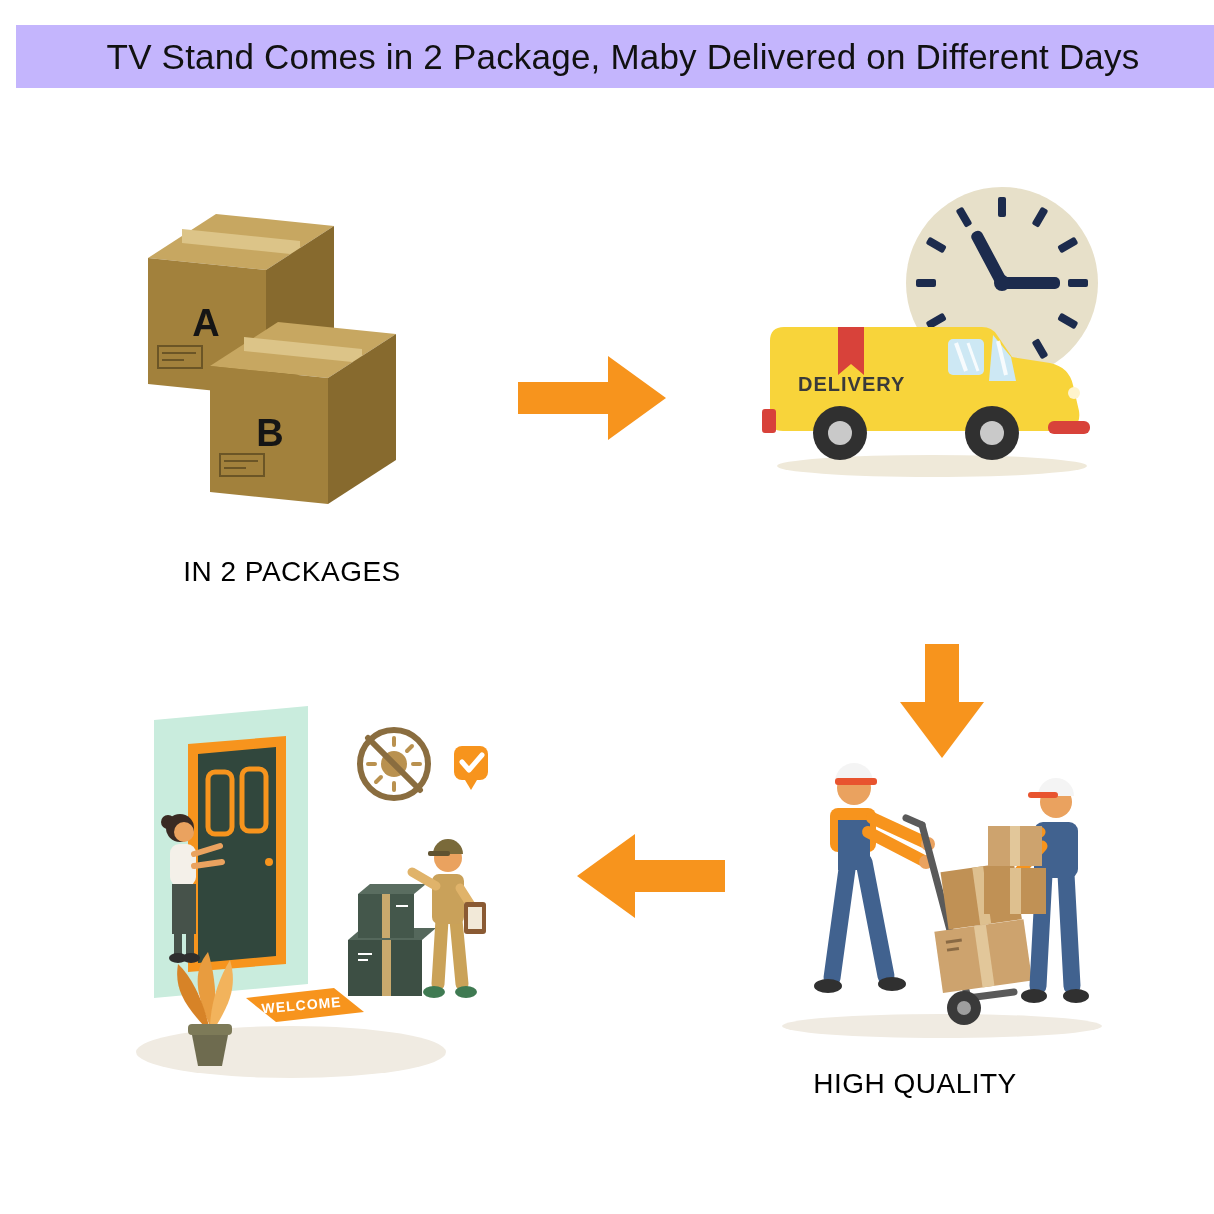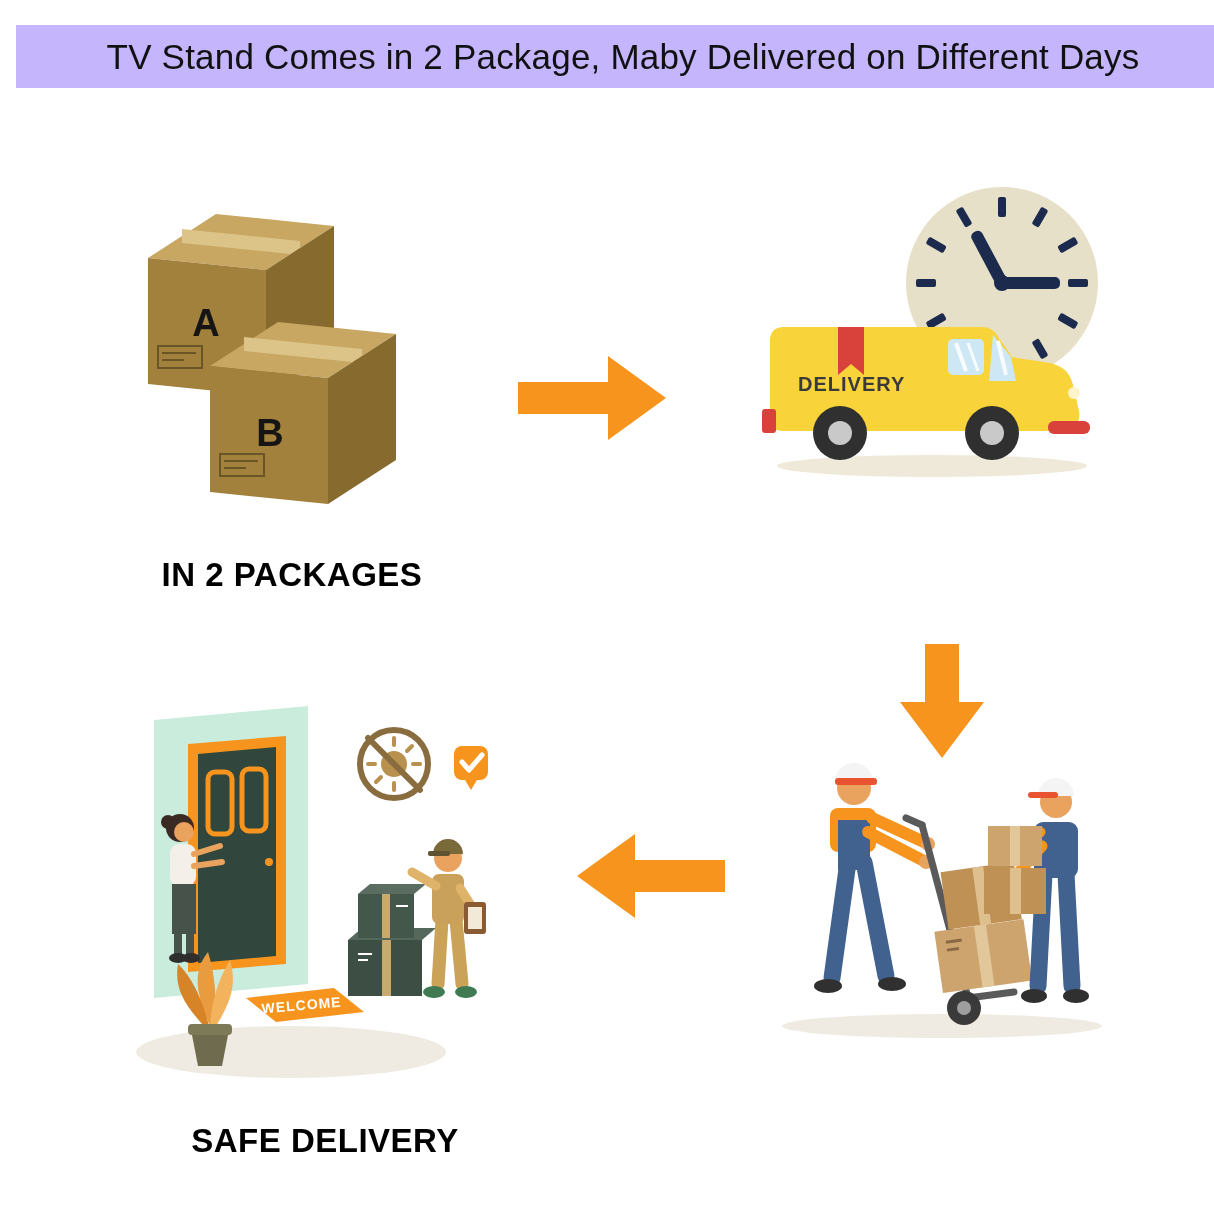--- a/index.html
+++ b/index.html
@@ -1,21 +1,21 @@
 <!DOCTYPE html>
 <html><head>
 <meta charset="utf-8">
 <style>
   html,body{margin:0;padding:0;background:#ffffff;}
   body{font-family:"Liberation Sans","DejaVu Sans",sans-serif;}
   .canvas{position:relative;width:1214px;height:1214px;background:#ffffff;overflow:hidden;margin:0 auto;}
   .banner{position:absolute;left:8px;top:25px;width:1214px;height:63px;background:#c4b5fd;
           display:flex;align-items:center;justify-content:center;margin-left:8px;}
   .banner span{font-size:35px;color:#111;letter-spacing:0.2px;}
-  .caption{position:absolute;font-size:33px;font-weight:700;color:#000;text-align:center;letter-spacing:0.5px;}
+  .caption{position:absolute;font-size:28px;font-weight:400;color:#000;text-align:center;letter-spacing:0.5px;}
   .cap-packages{left:92px;top:556px;width:400px;}
   .cap-ontime{left:712px;top:556px;width:430px;}
   .cap-quality{left:705px;top:1056px;width:420px;line-height:55px;}
   .cap-safe{left:125px;top:1122px;width:400px;}
   .art{position:absolute;}
   .art-packages{left:138px;top:196px;}
   .art-van{left:752px;top:183px;}
   .art-workers{left:772px;top:730px;}
   .art-safe{left:96px;top:702px;}
   .arrow{position:absolute;}
@@ -154,20 +154,21 @@
       <rect x="256" y="62" width="30" height="6" rx="3" fill="#e8542f"></rect>
       <g>
         <rect x="216" y="96" width="54" height="40" fill="#cda36e"></rect>
         <rect x="238" y="96" width="10" height="40" fill="#e2c79a"></rect>
         <rect x="212" y="138" width="62" height="46" fill="#c09155"></rect>
         <rect x="238" y="138" width="11" height="46" fill="#dec08f"></rect>
       </g>
     </g>
   </svg>
   <div class="caption cap-quality">
+    <div>HIGH QUALITY</div>
   </div>
 
   <svg class="arrow arrow-left" width="148" height="84" viewBox="0 0 148 84">
     <polygon points="148,26 58,26 58,0 0,42 58,84 58,58 148,58" fill="#f7941d"></polygon>
   </svg>
 
   <svg class="art art-safe" width="400" height="390" viewBox="0 0 400 390">
     <ellipse cx="195" cy="350" rx="155" ry="26" fill="#f0ebe2"></ellipse>
     <polygon points="58,18 212,4 212,282 58,296" fill="#c9ecdd"></polygon>
     <g>
@@ -242,15 +243,14 @@
       </g>
     </g>
     <g>
       <path d="M114,324 C100,292 96,270 112,250 C119,272 121,298 119,324 Z" fill="#e89c3f"></path>
       <path d="M108,324 C88,302 78,286 82,262 C97,276 107,300 113,324 Z" fill="#d78327"></path>
       <path d="M120,324 C135,300 141,282 134,258 C123,276 115,300 114,324 Z" fill="#f2b35c"></path>
       <rect x="92" y="322" width="44" height="11" rx="4" fill="#7d7a58"></rect>
       <polygon points="96,333 132,333 126,364 102,364" fill="#6e6b4f"></polygon>
     </g>
   </svg>
-  <div class="caption cap-safe">SAFE DELIVERY</div>
 
 </div>
 
 </body></html>

